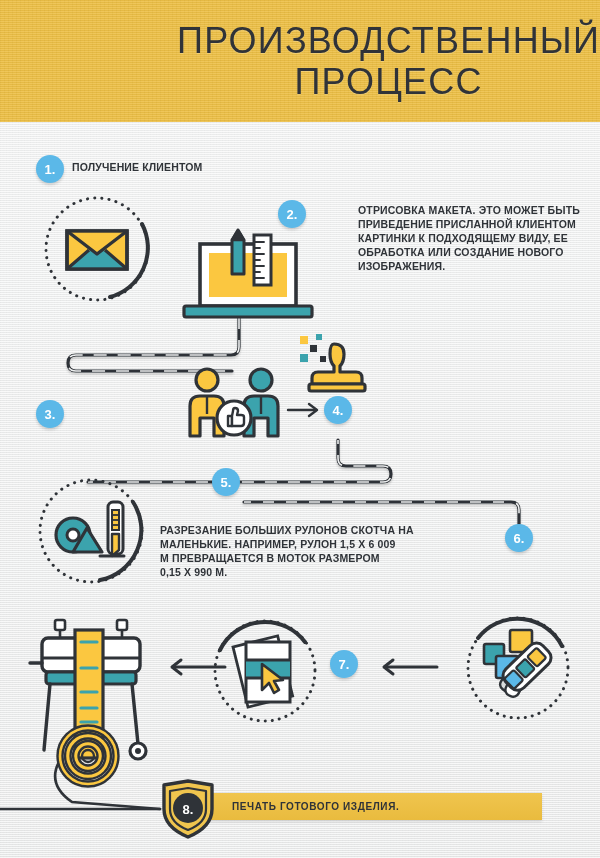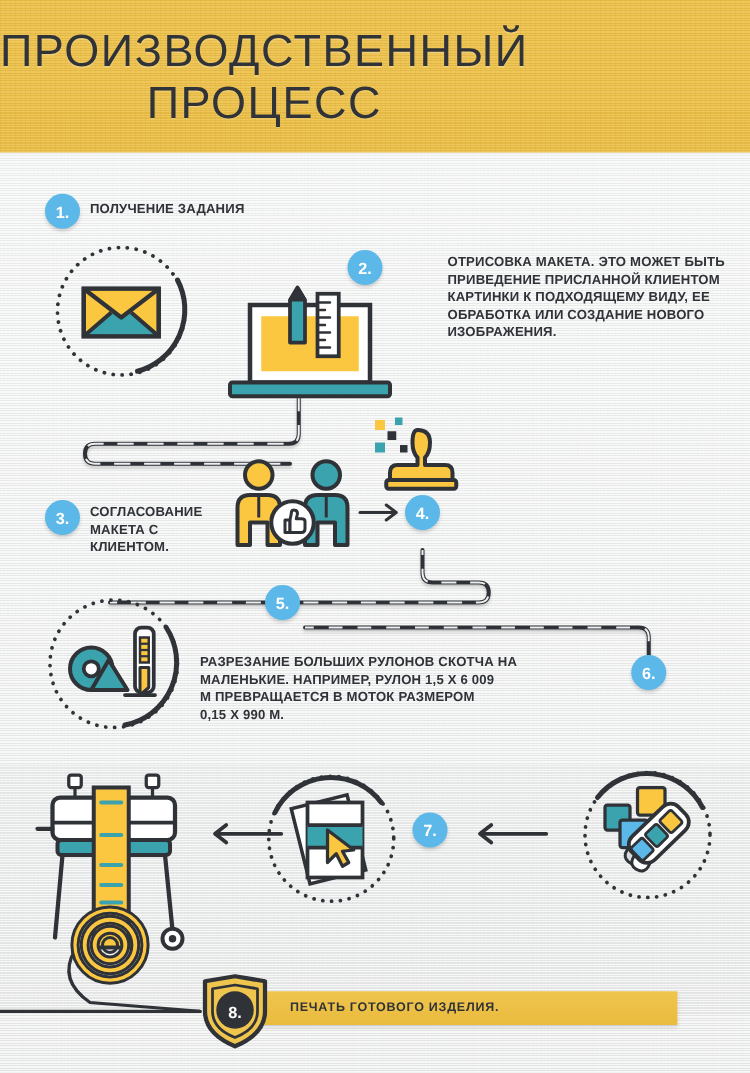--- a/index.html
+++ b/index.html
@@ -20,21 +20,21 @@
       linear-gradient(180deg,#f2f3f3 0%,#e9eaea 100%);
   }
 
   
   .header{
     position:absolute;left:0;top:0;width:600px;height:122px;
     background:
       repeating-linear-gradient(0deg, rgba(255,255,255,0.10) 0px, rgba(255,255,255,0.10) 1px, rgba(0,0,0,0.035) 1px, rgba(0,0,0,0.035) 2px),
       repeating-linear-gradient(90deg, rgba(0,0,0,0.02) 0px, rgba(0,0,0,0.02) 1px, rgba(255,255,255,0.02) 1px, rgba(255,255,255,0.02) 4px),
       #edbf43;
-    display:flex;align-items:center;justify-content:flex-start;
+    display:flex;align-items:center;justify-content:flex-end;
   }
   .header-title{
     color:#303338;
     font-size:36px;
     line-height:41px;
     letter-spacing:1.2px;
     text-align:center;
     font-weight:400;
     white-space:pre-line;
     text-shadow:0 1px 0 rgba(255,255,255,0.18);
@@ -125,21 +125,21 @@
     <path d="M181 660 L172 667 L181 674" stroke="#2f3338" stroke-width="3" fill="none" stroke-linecap="round" stroke-linejoin="round"></path>
 
     <path d="M288 410 L316 410" stroke="#2f3338" stroke-width="2.4" fill="none" stroke-linecap="round"></path>
     <path d="M309 404 L317 410 L309 416" stroke="#2f3338" stroke-width="2.4" fill="none" stroke-linecap="round" stroke-linejoin="round"></path>
 
     <path d="M60 760 Q46 784 72 802 L160 809" stroke="#2f3338" stroke-width="2.6" fill="none" stroke-linecap="round"></path>
     <path d="M0 809 L160 809" stroke="#2f3338" stroke-width="2.6" fill="none" stroke-linecap="round"></path>
   </svg>
 
   <div class="badge" style="left:36px;top:155px;">1.</div>
-  <div class="txt" style="left:72px;top:160px;">ПОЛУЧЕНИЕ ЗАДАНИЯ</div>
+  <div class="txt" style="left:72px;top:160px;">ПОЛУЧЕНИЕ КЛИЕНТОМ</div>
 
   <div class="icon-wrap" style="left:38px;top:190px;">
     <svg width="118" height="118" viewBox="0 0 118 118">
       <circle cx="59" cy="59" r="51" fill="none" stroke="#2f3338" stroke-width="3" stroke-linecap="round" stroke-dasharray="0.1 7.1"></circle>
       <path d="M104 34 A51 51 0 0 1 72 107" fill="none" stroke="#2f3338" stroke-width="4" stroke-linecap="round"></path>
       <rect x="29" y="41" width="60" height="38" fill="#fbc740" stroke="#2f3338" stroke-width="3.4"></rect>
       <path d="M29 41 L59 64 L89 41 Z" fill="#fbc740" stroke="none"></path>
       <path d="M29 79 L52 60 L59 65 L66 60 L89 79 Z" fill="#3ba3ad" stroke="none"></path>
       <path d="M29 41 L59 64 L89 41" fill="none" stroke="#2f3338" stroke-width="3.4" stroke-linejoin="round"></path>
       <path d="M29 79 L51 60 M89 79 L67 60" fill="none" stroke="#2f3338" stroke-width="3.2"></path>
@@ -172,23 +172,20 @@
           <path d="M76 44 L86 44"></path>
           <path d="M76 50 L82 50"></path>
         <path d="M76 56 L86 56"></path>
       </g>
 
       <rect x="6" y="84" width="128" height="11" rx="2" fill="#3ba3ad" stroke="#2f3338" stroke-width="3.2"></rect>
     </svg>
   </div>
 
   <div class="badge" style="left:36px;top:400px;">3.</div>
-  <div class="txt" style="left:72px;top:403px;width:110px;">СОГЛАСОВАНИЕ
-МАКЕТА С
-КЛИЕНТОМ.</div>
 
   <div class="icon-wrap" style="left:182px;top:366px;">
     <svg width="108" height="82" viewBox="0 0 108 82">
 
       <circle cx="25" cy="14" r="11" fill="#fbc740" stroke="#2f3338" stroke-width="3.2"></circle>
       <path d="M8 70 L8 40 Q8 30 18 30 L32 30 Q42 30 42 40 L42 70 L32 70 L32 52 L18 52 L18 70 Z" fill="#fbc740" stroke="#2f3338" stroke-width="3.2" stroke-linejoin="round"></path>
       <path d="M25 30 L25 48" stroke="#2f3338" stroke-width="2.4"></path>
 
       <circle cx="79" cy="14" r="11" fill="#3ba3ad" stroke="#2f3338" stroke-width="3.2"></circle>
       <path d="M62 70 L62 40 Q62 30 72 30 L86 30 Q96 30 96 40 L96 70 L86 70 L86 52 L72 52 L72 70 Z" fill="#3ba3ad" stroke="#2f3338" stroke-width="3.2" stroke-linejoin="round"></path>

